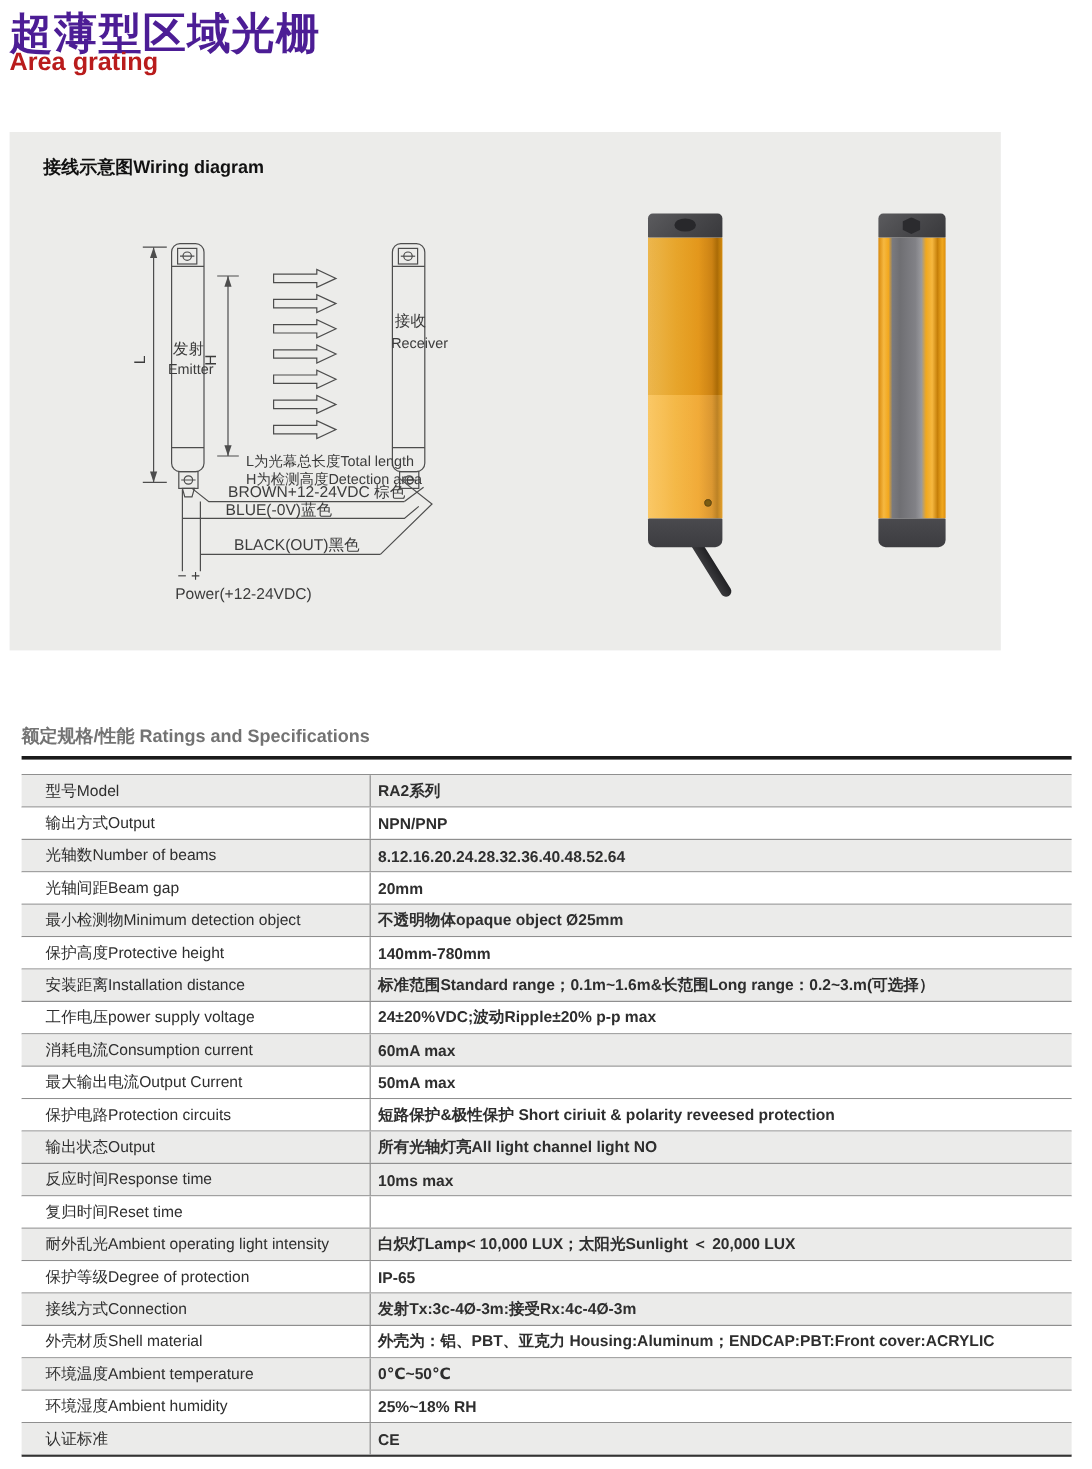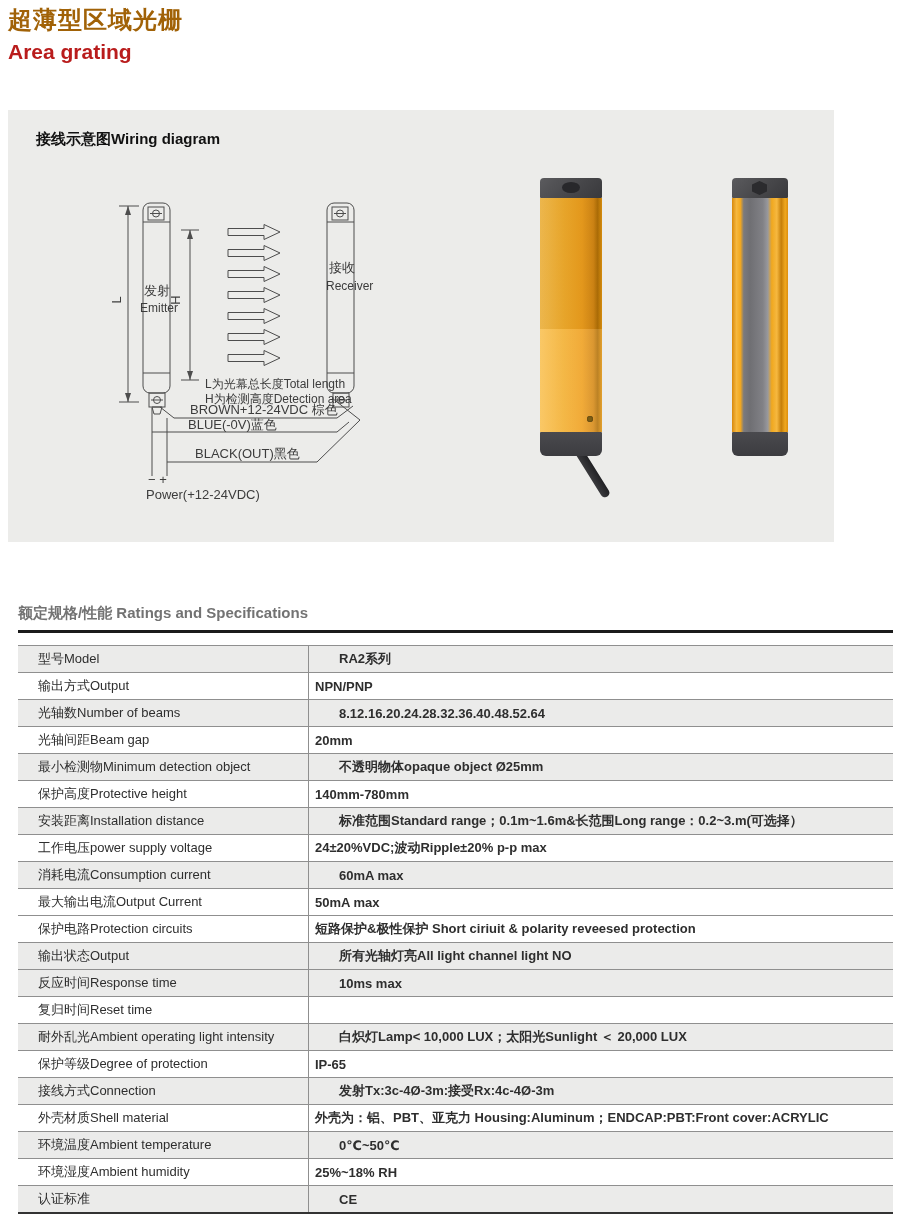--- a/index.html
+++ b/index.html
@@ -3,21 +3,21 @@
 <meta charset="utf-8">
 <style>
   html,body{margin:0;padding:0;}
   body{
     width:910px;height:1224px;position:relative;background:#ffffff;
     font-family:"Liberation Sans","DejaVu Sans",sans-serif;color:#222;
     overflow:hidden;
   }
   .abs{position:absolute;}
   
-  .title-zh{left:8px;top:4px;font-size:24px;font-weight:900;color:#a16207;letter-spacing:1px;}
+  .title-zh{left:8px;top:4px;font-size:36px;font-weight:900;color:#4c1d95;letter-spacing:1px;}
   .title-en{left:8px;top:40px;font-size:21px;font-weight:bold;color:#b91c1c;}
   
   .panel{left:8px;top:110px;width:826px;height:432px;background:#ececea;}
   .panel-heading{position:absolute;left:28px;top:20px;font-size:15px;font-weight:bold;color:#111;}
   .diagram-svg{position:absolute;left:0;top:0;}
   .diagram-svg line,.diagram-svg polyline,.diagram-svg rect,.diagram-svg path,.diagram-svg circle{
     stroke:#4d4d4d;stroke-width:1;fill:none;}
   .diagram-svg .arrowhead{fill:#4d4d4d;stroke:none;}
   .diagram-svg text{fill:#3c3c3c;stroke:none;font-family:"Liberation Sans","DejaVu Sans",sans-serif;}
   .t13{font-size:13px;} .t12{font-size:12px;}
@@ -42,21 +42,21 @@
     background:linear-gradient(90deg,#3a3a3d,#212124);transform:rotate(-32deg);transform-origin:top center;}
   .device-side .body{position:absolute;left:0;top:20px;right:0;bottom:24px;
     background:linear-gradient(90deg,#d8890e 0%,#f6b840 8%,#f2a81f 15%,#7a7a7e 21%,#6f6f73 32%,
       #818186 55%,#99999d 64%,#f0a81f 71%,#f6b840 80%,#c67f09 88%,#f0a81f 95%,#dd8f0f 100%);}
   
   .specs-heading{left:18px;top:604px;font-size:15px;font-weight:bold;color:#737373;}
   .specs-rule{left:18px;top:630px;width:875px;height:3px;background:#1b1b1b;}
   .specs-table{left:18px;top:645px;width:875px;border-top:1px solid #8f8f8f;border-bottom:2px solid #333;}
   .spec-row{display:flex;height:26px;border-bottom:1px solid #8f8f8f;align-items:center;font-size:13px;color:#2e2e2e;}
   .spec-row:last-child{border-bottom:none;}
-  .spec-row.gray{background:#ebebea;gap:24px;}
+  .spec-row.gray{background:#ebebea;}
   .spec-row.white{background:#ffffff;}
   .spec-label{width:270px;padding-left:20px;flex:none;align-self:stretch;display:flex;align-items:center;
     border-right:1px solid #8f8f8f;}
   .spec-value{flex:1;text-align:left;padding:0 6px;white-space:nowrap;overflow:hidden;font-weight:bold;}
 </style>
 </head>
 <body>
 
 <div class="abs title-zh">超薄型区域光栅</div>
 <div class="abs title-en">Area grating</div>

